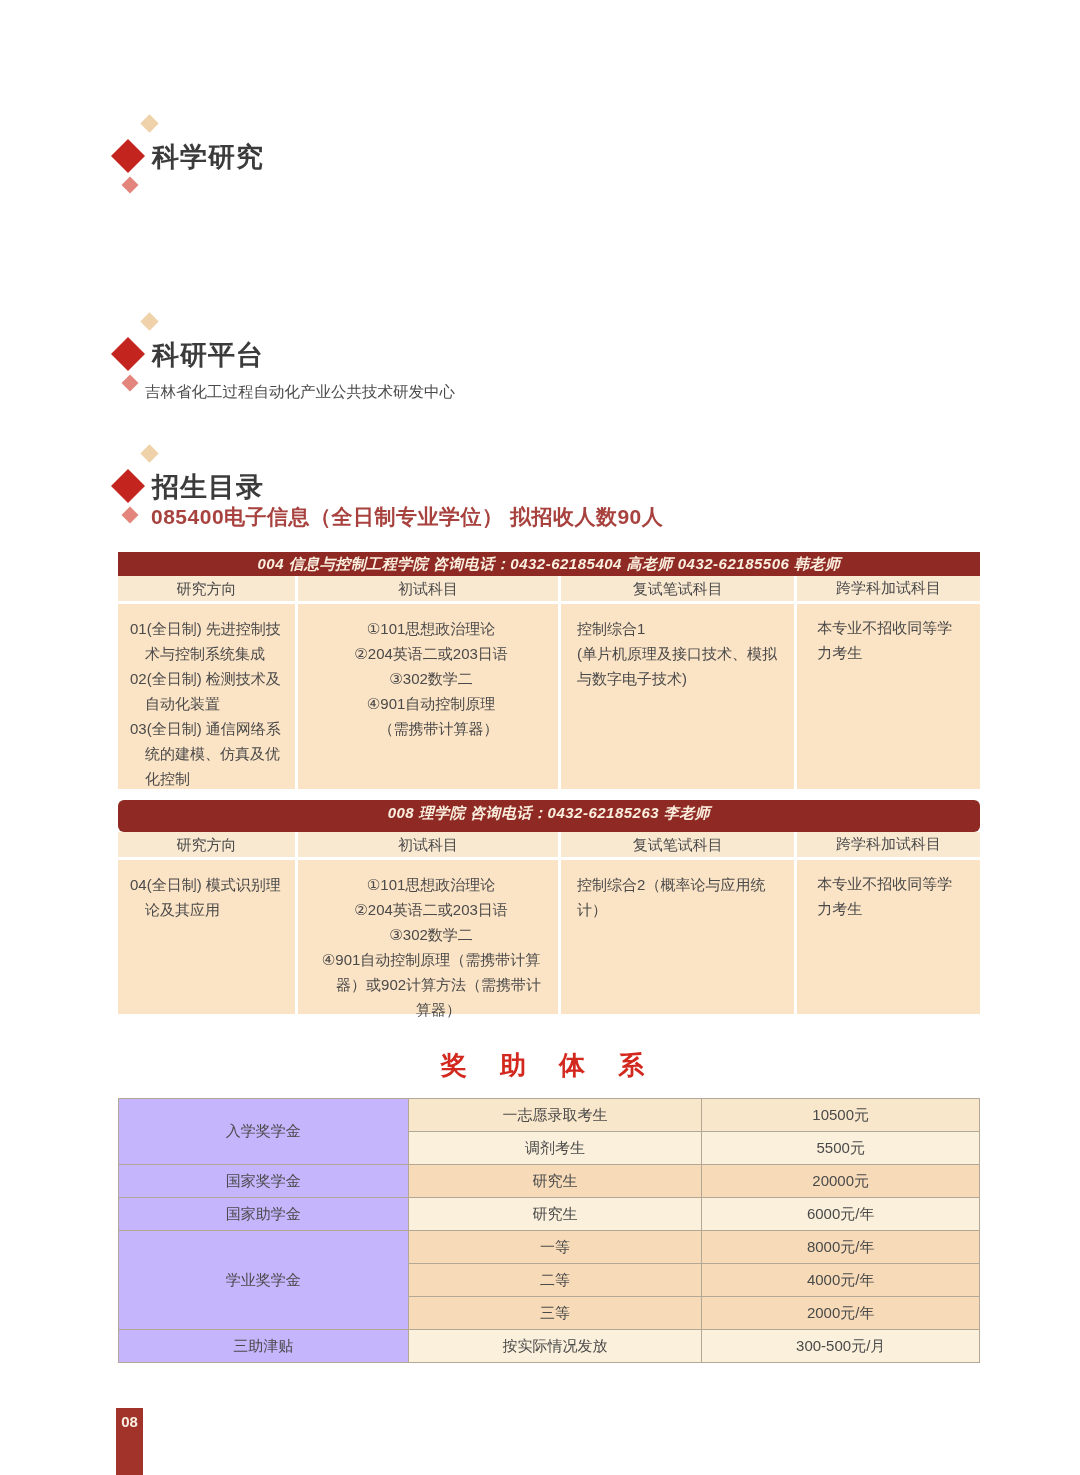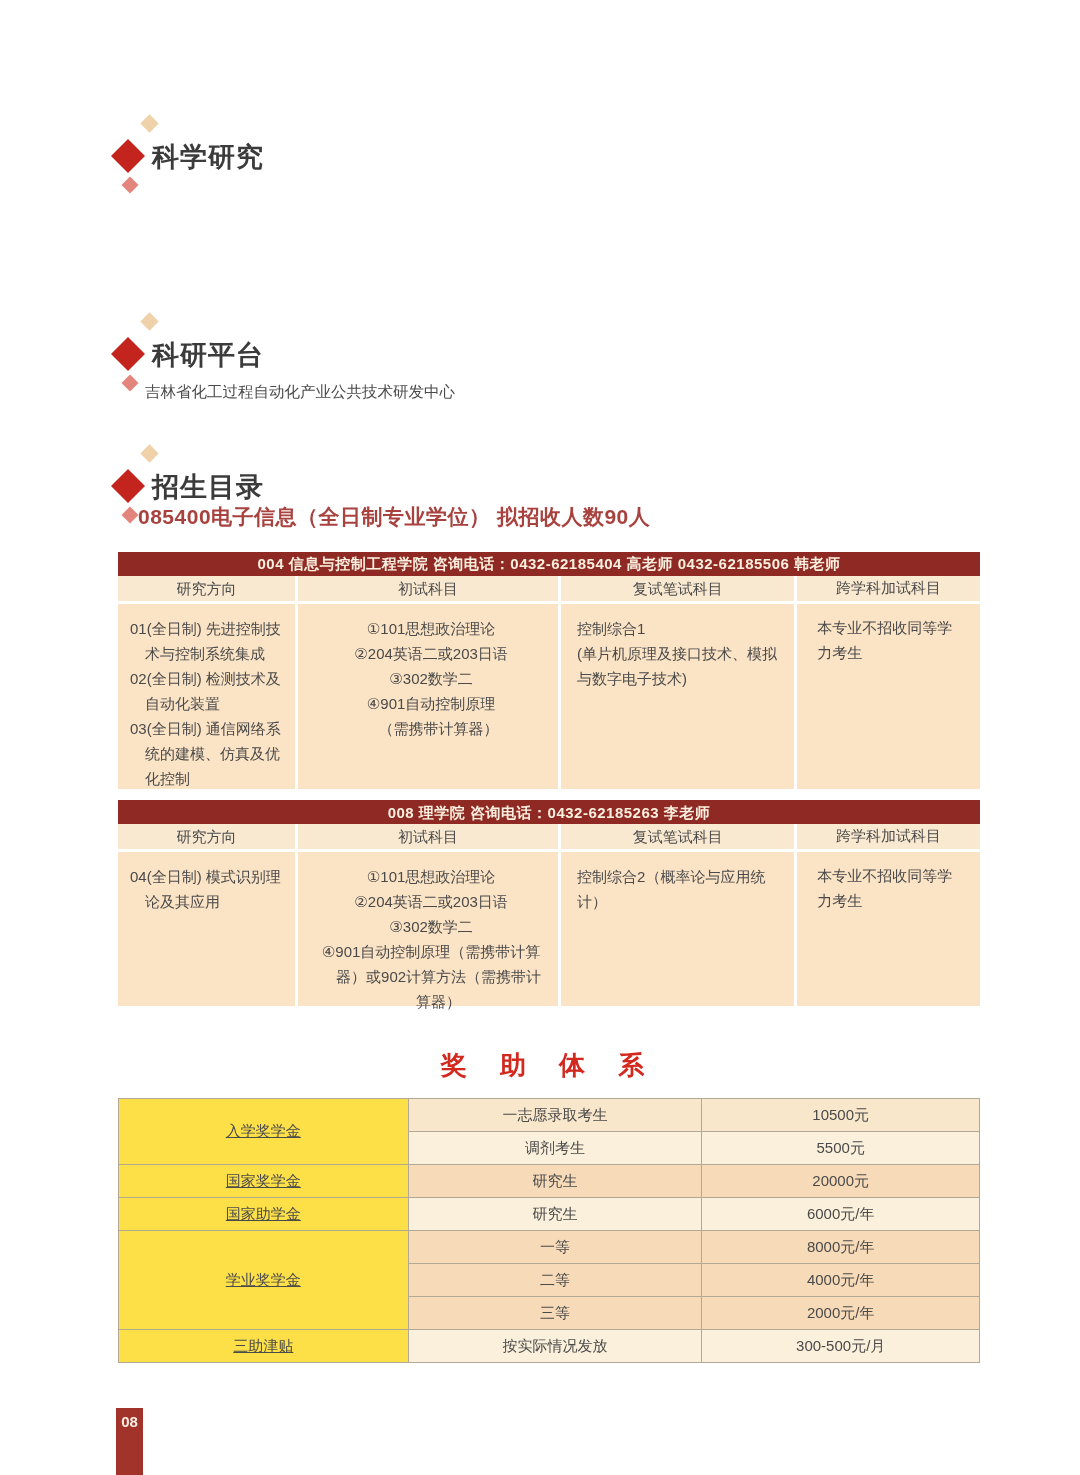--- a/index.html
+++ b/index.html
@@ -12,29 +12,29 @@
   .dm-tan{width:13px;height:13px;background:#EFD2A9;left:27px;top:-23px;}
   .dm-red{width:24px;height:24px;background:#C3251E;left:0;top:4px;}
   .dm-pink{width:12px;height:12px;background:#E3857C;left:8px;top:39px;}
   .sec h2{position:absolute;left:36px;top:0;margin:0;font-size:27px;line-height:34px;
           color:#3b3b3b;font-weight:700;white-space:nowrap;letter-spacing:1px;text-align:right;}
 
   .para{position:absolute;left:118px;width:864px;font-size:15.5px;line-height:27px;
         color:#4a4a4a;text-align:justify;}
   .indent{text-indent:2em;}
 
-  .subtitle{position:absolute;left:138px;top:503px;font-size:21px;font-weight:700;
+  .subtitle{position:absolute;left:151px;top:503px;font-size:21px;font-weight:700;
             color:#A8423E;letter-spacing:0.5px;}
 
   
   .adm{position:absolute;left:118px;width:862px;}
   .band{background:#8E2A23;color:#FBEFDF;text-align:center;font-size:15px;
-        font-weight:700;letter-spacing:0.5px;}
+        font-weight:700;letter-spacing:0.5px;font-style:italic;}
   .adm .band{height:24px;line-height:24px;}
-  .adm2 .band{height:24px;line-height:26px;}
+  .adm2 .band{height:32px;line-height:26px;border-radius:6px;}
   .cols{display:flex;background:#FAE9D1;border-bottom:3px solid #ffffff;}
   .cols .col{height:25px;line-height:25px;text-align:center;font-size:15px;color:#4a4a4a;}
   .bodyrow{display:flex;background:#FBE3C5;}
   .bodyrow .col{font-size:15px;line-height:25px;color:#4a4a4a;white-space:pre-line;
                 padding-top:12px;box-sizing:border-box;}
   .col{border-right:3px solid #ffffff;box-sizing:border-box;}
   .col:last-child{border-right:none;}
   .c1{width:20.9%;} .c2{width:30.5%;text-align:center;} .c3{width:27.4%;} .c4{width:21.2%;font-family:Liberation Serif, serif;}
   .bodyrow .c1{padding-left:12px;padding-right:6px;}
   .bodyrow .c2{padding-left:12px;padding-right:6px;}
@@ -43,21 +43,21 @@
   .adm1 .bodyrow{height:185px;}
   .adm2 .bodyrow{height:154px;}
 
   
   .sch-title{position:absolute;left:118px;width:862px;top:1048px;text-align:center;
              font-size:26px;font-weight:700;color:#D2281E;letter-spacing:13px;}
   table.sch{position:absolute;left:118px;top:1098px;width:862px;height:262px;
             border-collapse:collapse;table-layout:fixed;}
   table.sch td{border:1px solid #b3a795;font-size:15px;color:#4a4a4a;text-align:center;
                padding:0;height:32px;}
-  td.cat{background:#fde047;width:33.6%;text-decoration:underline;}
+  td.cat{background:#c4b5fd;width:33.6%;}
   .w2{width:34.1%;} .w3{width:32.2%;}
   tr.cream1 td.v{background:#F9E7CB;}
   tr.cream td.v{background:#FBF0DB;}
   tr.peach td.v{background:#F7DBB9;}
 
   .pagenum{position:absolute;left:116px;top:1408px;width:27px;height:67px;
            background:#A2332A;color:#F8EEE2;font-size:15px;font-weight:700;
            text-align:center;padding-top:5px;box-sizing:border-box;}
 </style>
 </head>

